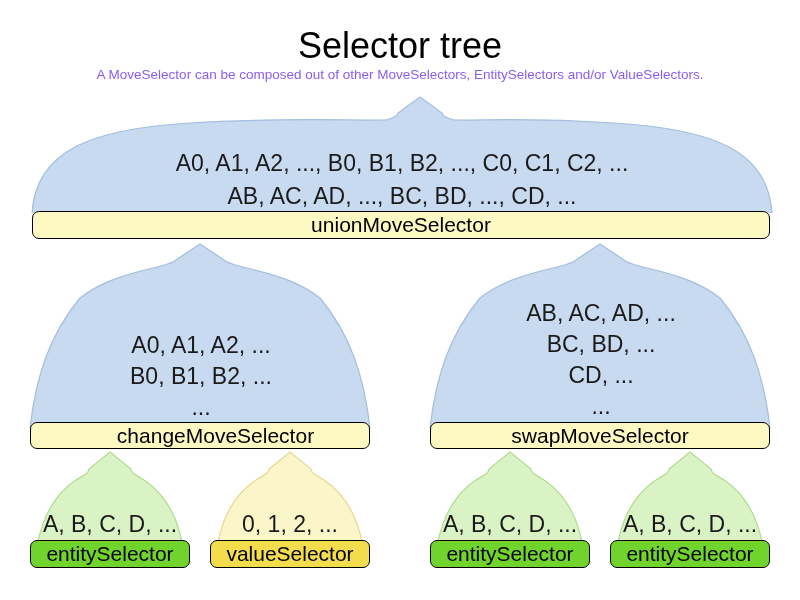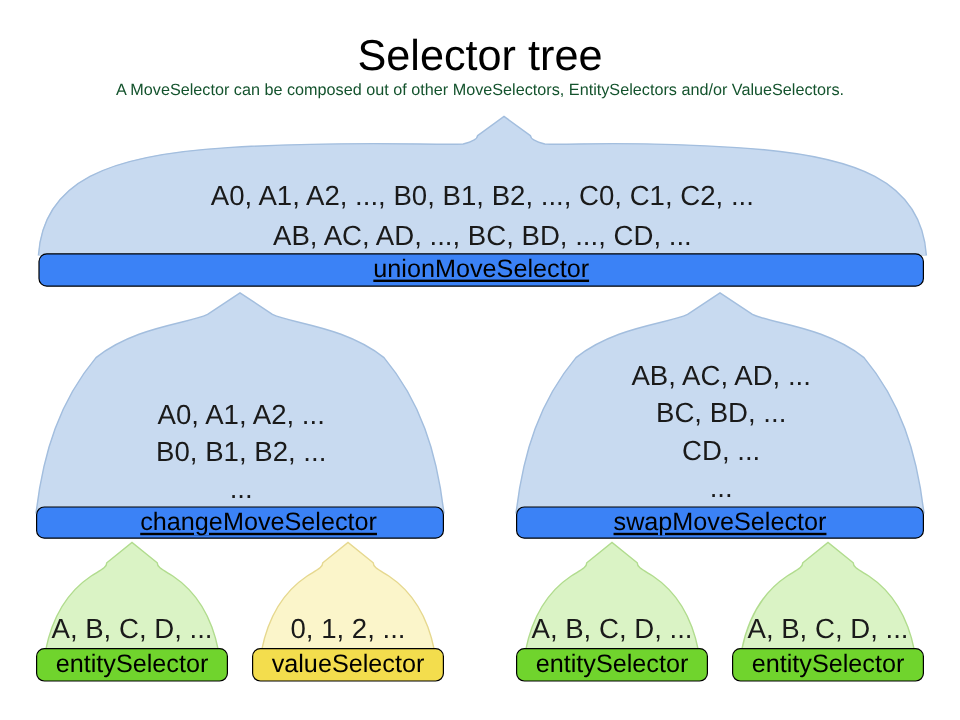--- a/index.html
+++ b/index.html
@@ -7,29 +7,29 @@
     width:800px;height:600px;position:relative;background:#ffffff;
     font-family:"Liberation Sans", sans-serif;color:#000;overflow:hidden;
   }
   .abs{position:absolute;}
   .page-title{
     left:0;top:26px;width:800px;text-align:center;
     font-size:36px;line-height:40px;color:#000;
   }
   .page-subtitle{
     left:0;top:67px;width:800px;text-align:center;
-    font-size:13.5px;line-height:16px;color:#14532d;
+    font-size:13.5px;line-height:16px;color:#8b5cf6;
   }
   .plume-svg{display:block;}
   .bar{
     box-sizing:border-box;border:1.5px solid #000;border-radius:7px;
     display:flex;align-items:center;justify-content:center;
     font-size:21px;color:#000;white-space:nowrap;
   }
-  .bar.blue{background:#3b82f6;text-decoration:underline;}
+  .bar.blue{background:#fef9c3;}
   .bar.green{background:#70d42d;}
   .bar.yellow{background:#f3dd4d;}
   .dome-text{
     text-align:center;font-size:23px;color:#1a1a1a;white-space:nowrap;
   }
   .dome-text.big{line-height:33px;}
   .dome-text.mid{line-height:31px;}
   .dome-text.small{line-height:24px;}
 </style>
 </head>

